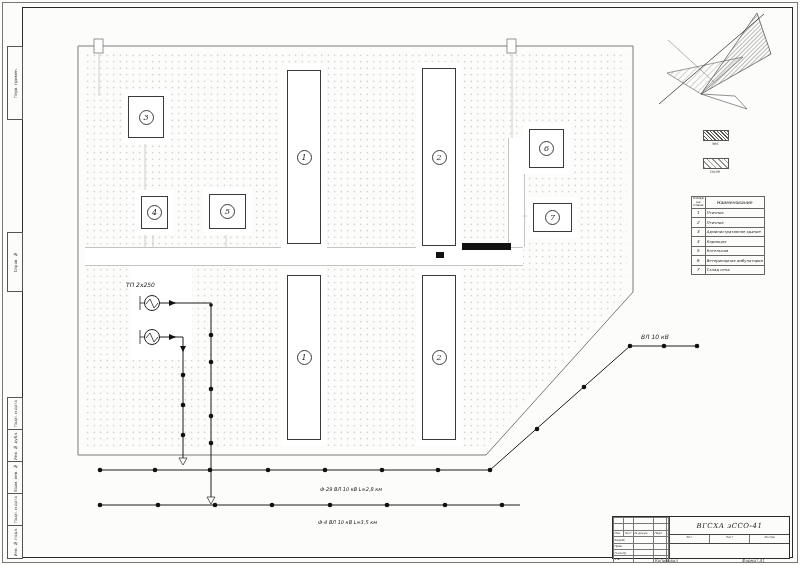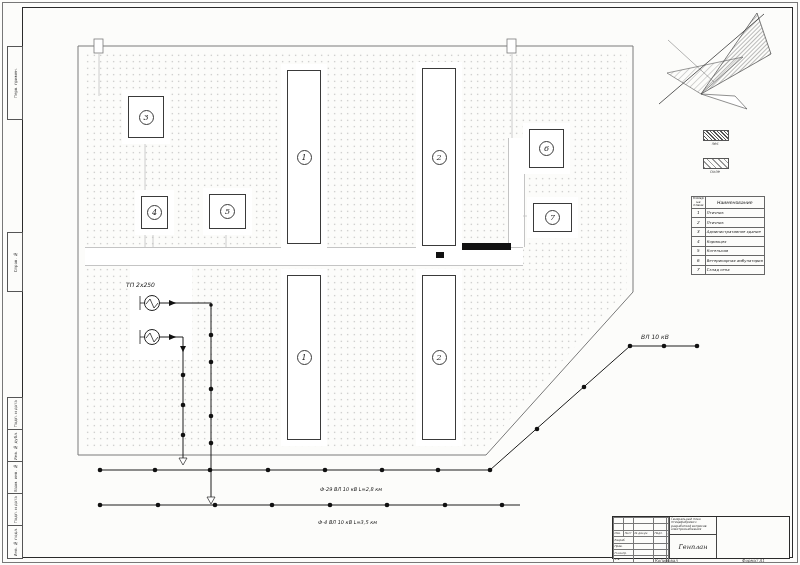--- a/index.html
+++ b/index.html
@@ -324,22 +324,27 @@
             </tr>
         <tr>
               <td colspan="2">Утв.</td>
               <td></td>
               <td></td>
               <td></td>
             </tr>
       </tbody>
         </table>
     </div>
-    <div class="tb-center">
-      <div class="tb-doc">Генеральный план птицефабрики с разработкой вопросов электроснабжения</div>
-      <div class="tb-name">Генплан</div>
+    <div class="tb-right">
+      <div class="tb-code">ВГСХА эССО-41</div>
+      <div class="tb-litrow">
+        <span>Лит.</span>
+        <span>Лист</span>
+        <span>Листов</span>
+      </div>
+      <div class="tb-org"></div>
     </div>
   </div>
 
   <div class="footer-lbl" style="left:655px;top:558px;">Копировал</div>
   <div class="footer-lbl" style="left:742px;top:558px;">Формат А1</div>
 
 </div>
 
 </body></html>

